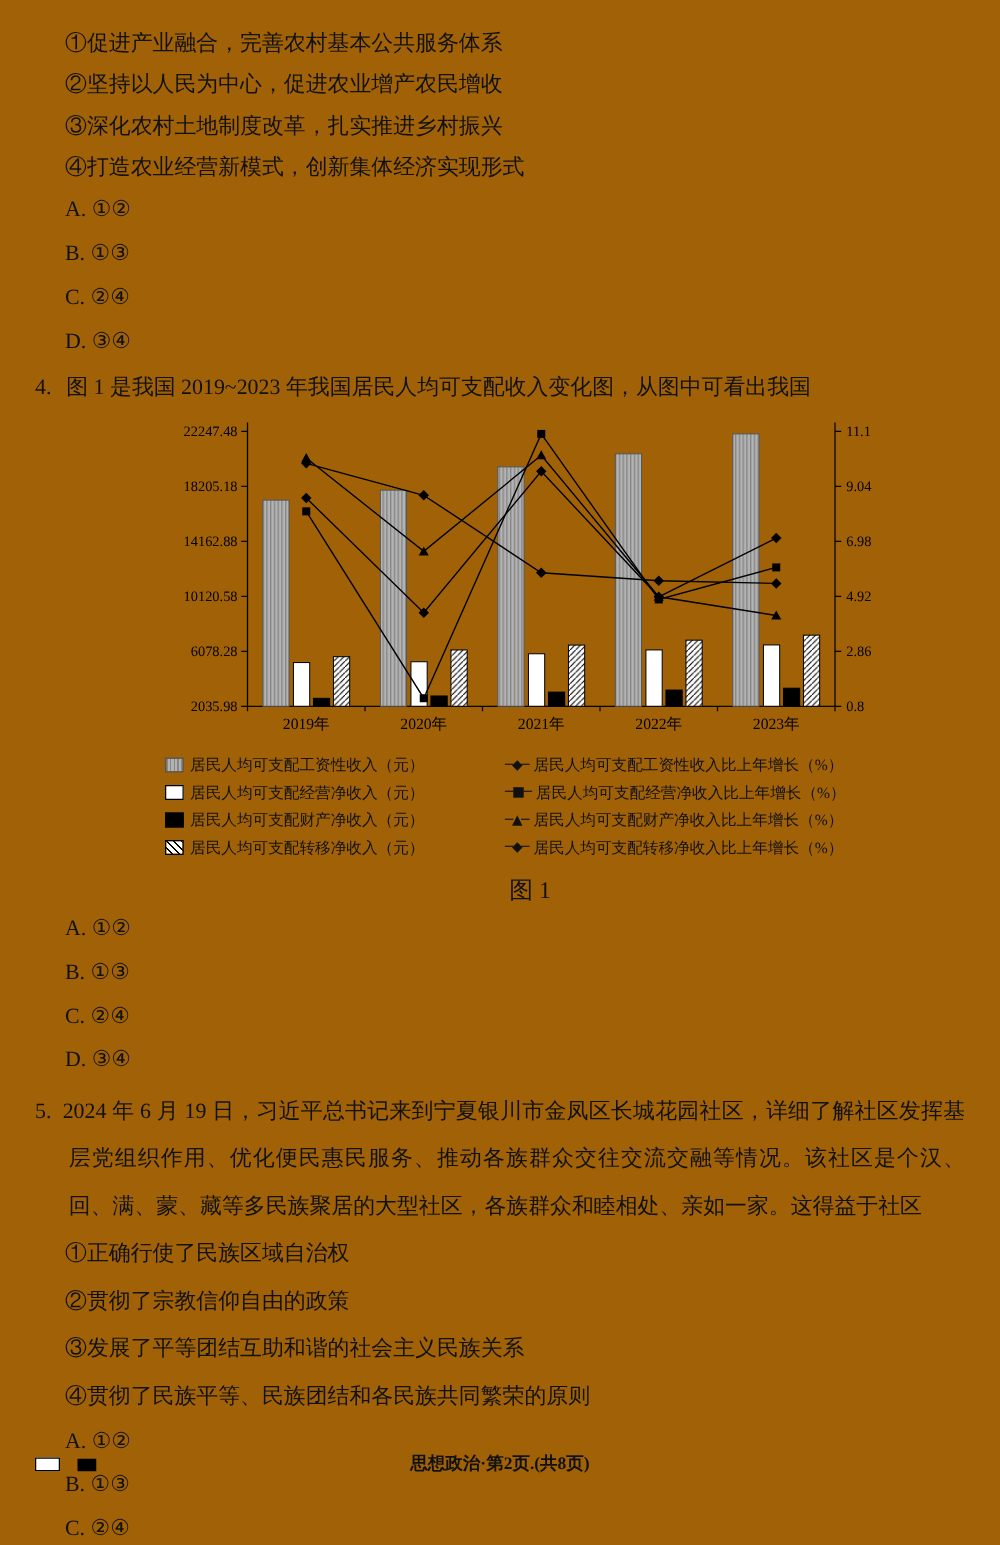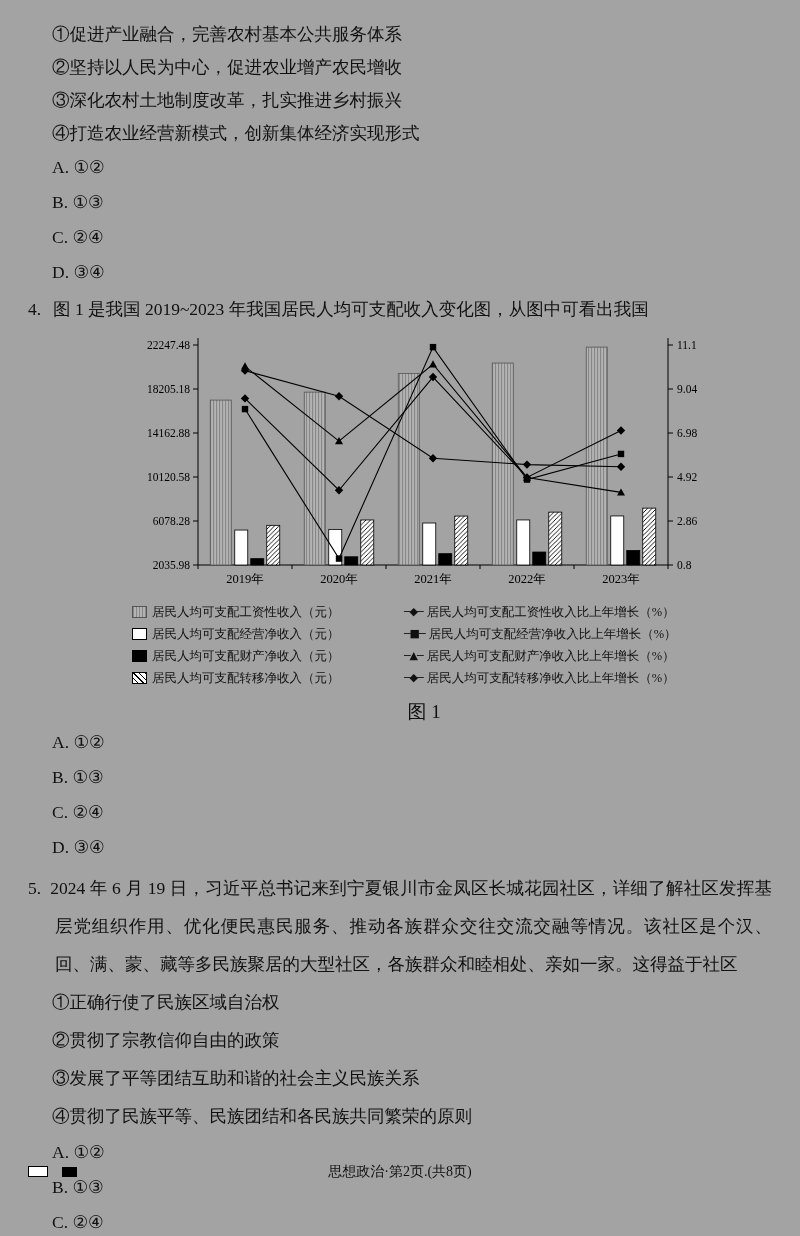--- a/index.html
+++ b/index.html
@@ -1,19 +1,19 @@
 <!DOCTYPE html>
 <html><head>
 <meta charset="utf-8">
 <style>
   html,body{margin:0;padding:0;background:#fff;}
   .page{
     position:relative;
     width:800px;height:1236px;
-    background:#a3a3a3;color:#111;
+    background:#a16207;color:#111;
     font-family:"Liberation Serif","DejaVu Serif",serif;
     overflow:hidden;
   }
   .content{padding:18px 26px 0 28px;}
   .opt-line{font-size:17.5px;line-height:33px;padding-left:24px;white-space:nowrap;}
   .opt-line2{font-size:17.5px;line-height:38px;padding-left:24px;white-space:nowrap;}
   .choices{display:flex;padding-left:24px;font-size:17.5px;line-height:35px;flex-direction:column;}
   .choices span:nth-child(1){width:203px;}
   .choices span:nth-child(2){width:170px;}
   .choices span:nth-child(3){width:175px;}
@@ -30,21 +30,21 @@
   .sw-white{background:#fff;border:1px solid #000;}
   .sw-black{background:#000;border:1px solid #000;}
   .sw-hatch{background:repeating-linear-gradient(45deg,#fff 0 3px,#000 3px 4px);border:1px solid #000;}
   .lsym{font-family:"DejaVu Sans",sans-serif;font-size:11px;letter-spacing:-1px;margin-right:4px;flex:0 0 auto;}
   .chart-caption{text-align:center;font-size:19px;margin-top:10px;}
   .q4opts{margin-top:16px;}
   .qpara{font-size:17.5px;line-height:38px;text-align:justify;padding-left:27px;text-indent:-27px;margin-top:4px;margin-right:2px;}
   .qnum5{margin-right:9px;}
   .q5opts{margin-top:0;}
   .footer{position:absolute;left:0;right:0;top:1162px;height:30px;}
-  .footer-text{text-align:center;font-size:14px;line-height:20px;}
+  .footer-text{text-align:center;font-size:14px;line-height:20px;font-weight:bold;}
   .marks{position:absolute;left:28px;top:4px;display:flex;gap:14px;align-items:center;}
   .mark-outline{width:18px;height:9px;border:1.5px solid #000;background:#fff;}
   .mark-filled{width:15px;height:10px;background:#000;}
 </style>
 </head>
 <body>
 
 <div class="page">
   <div class="content">
 

